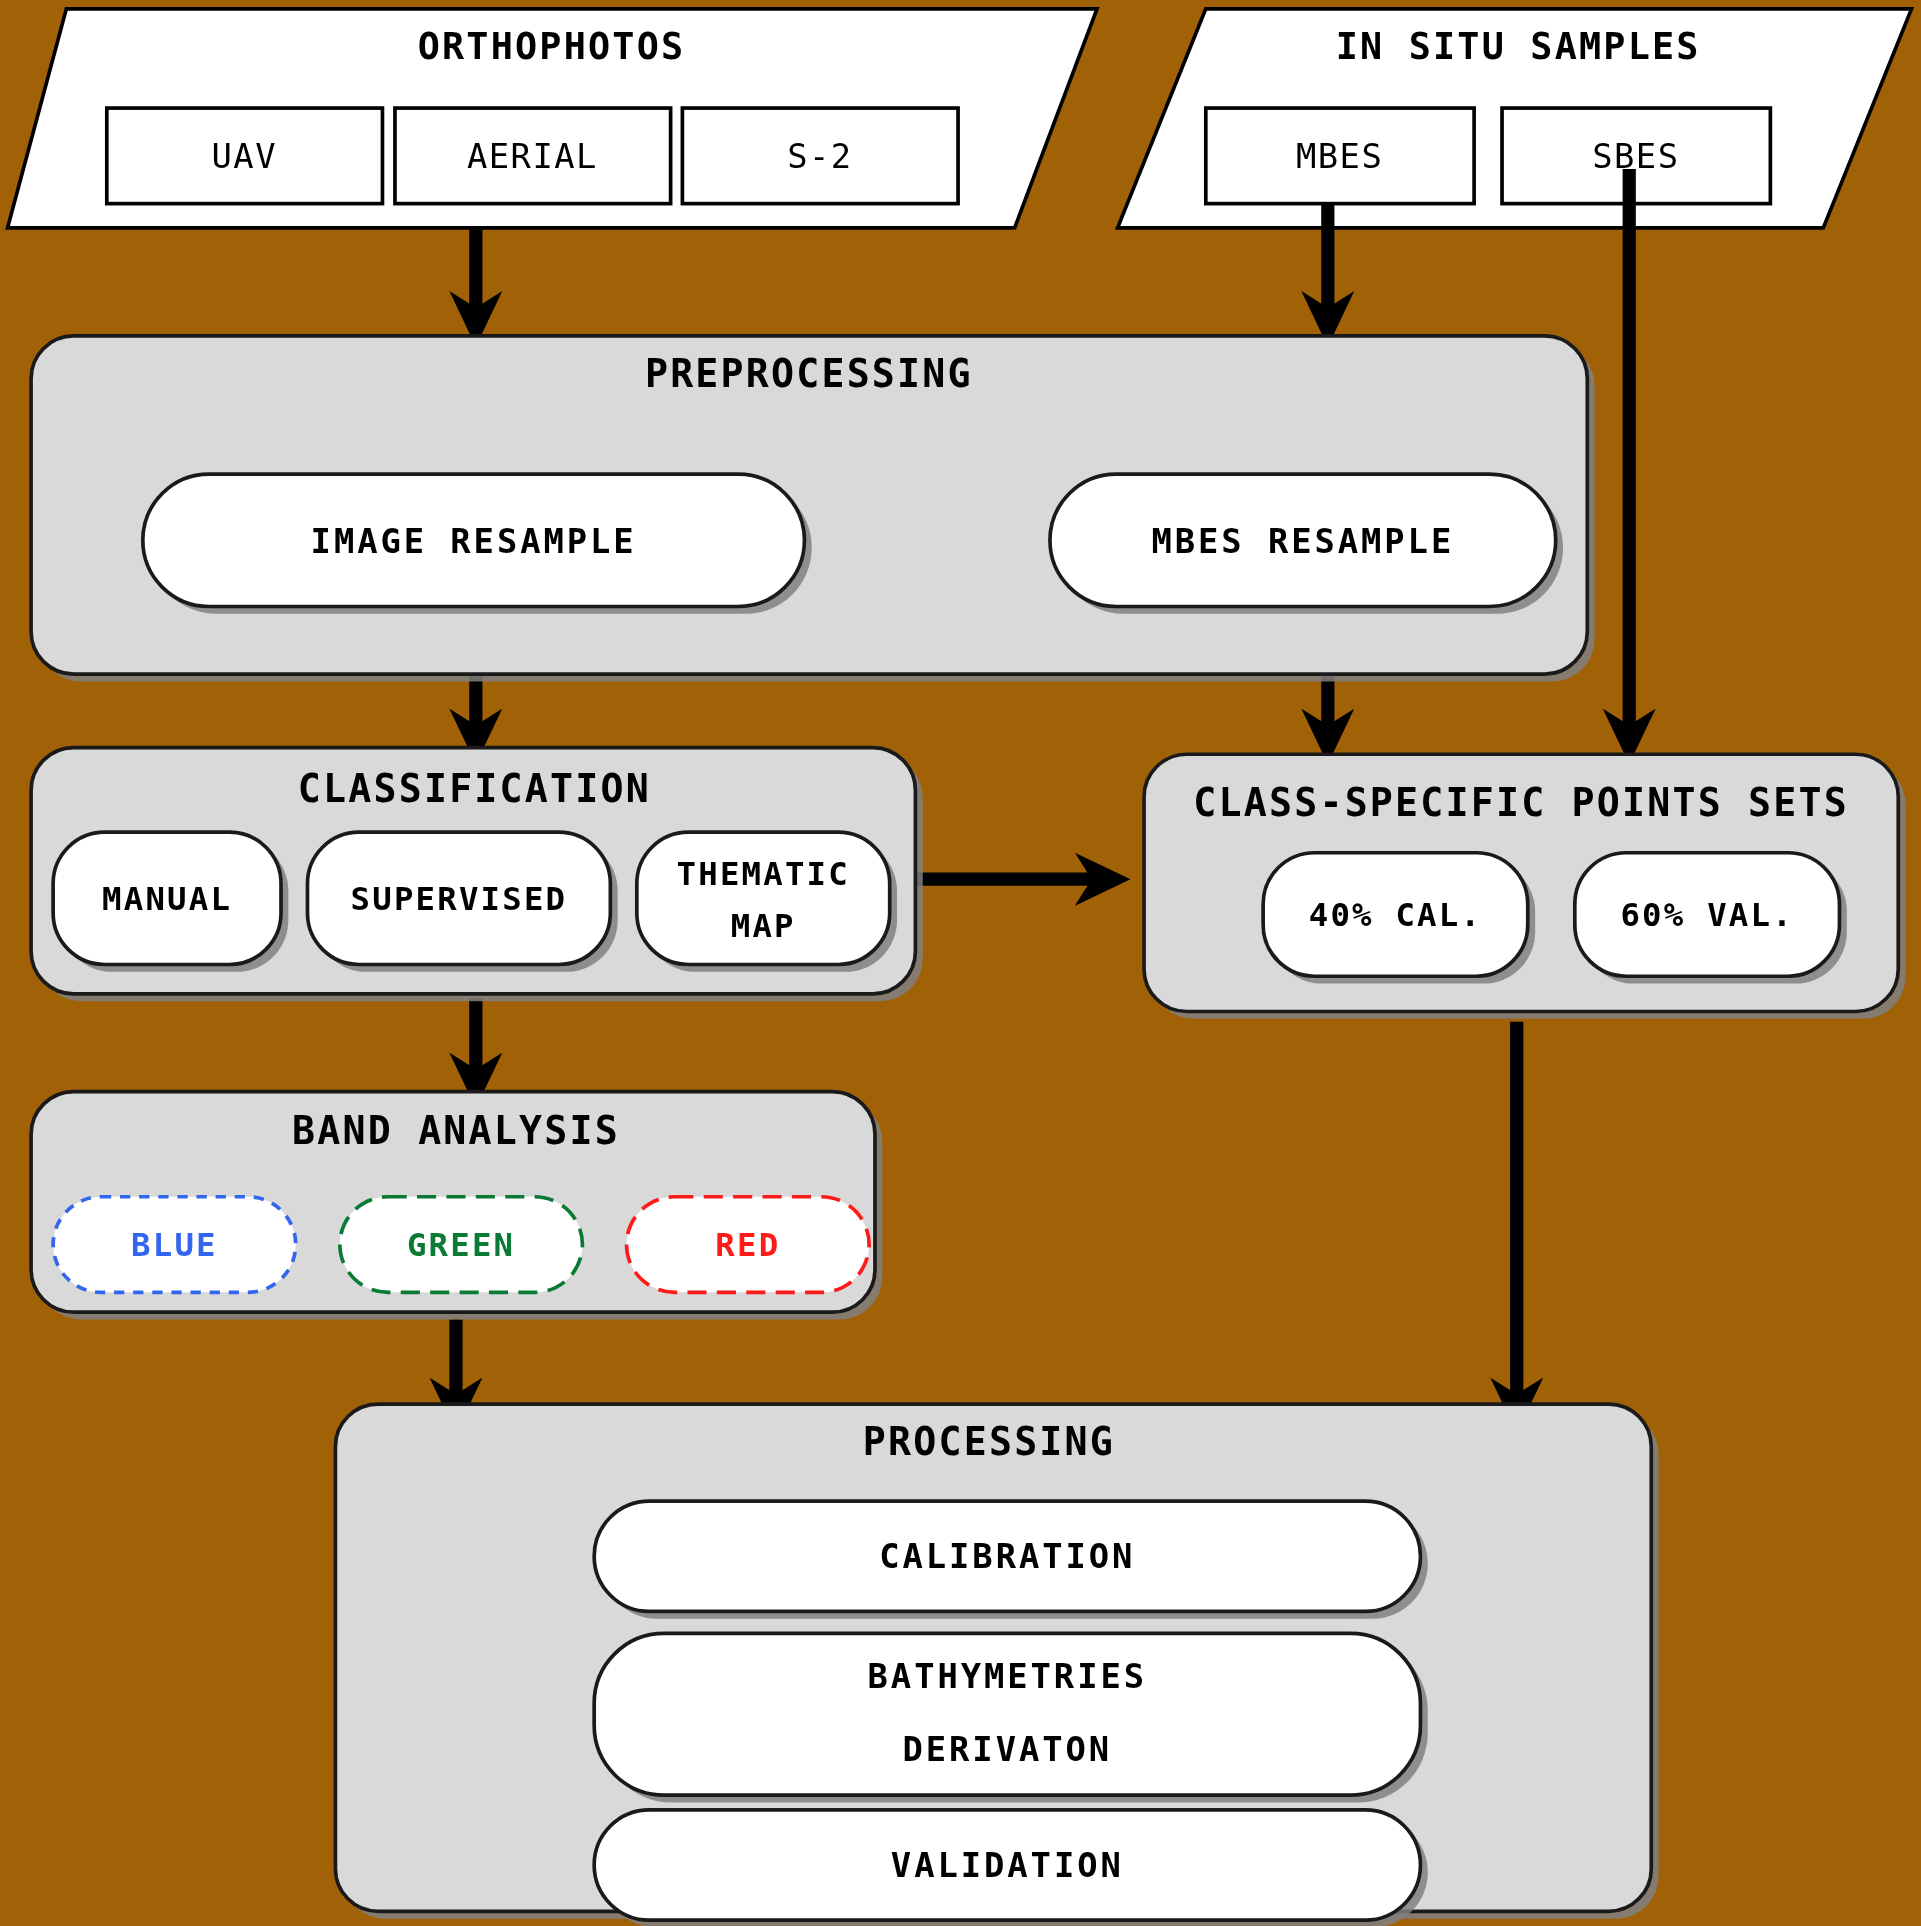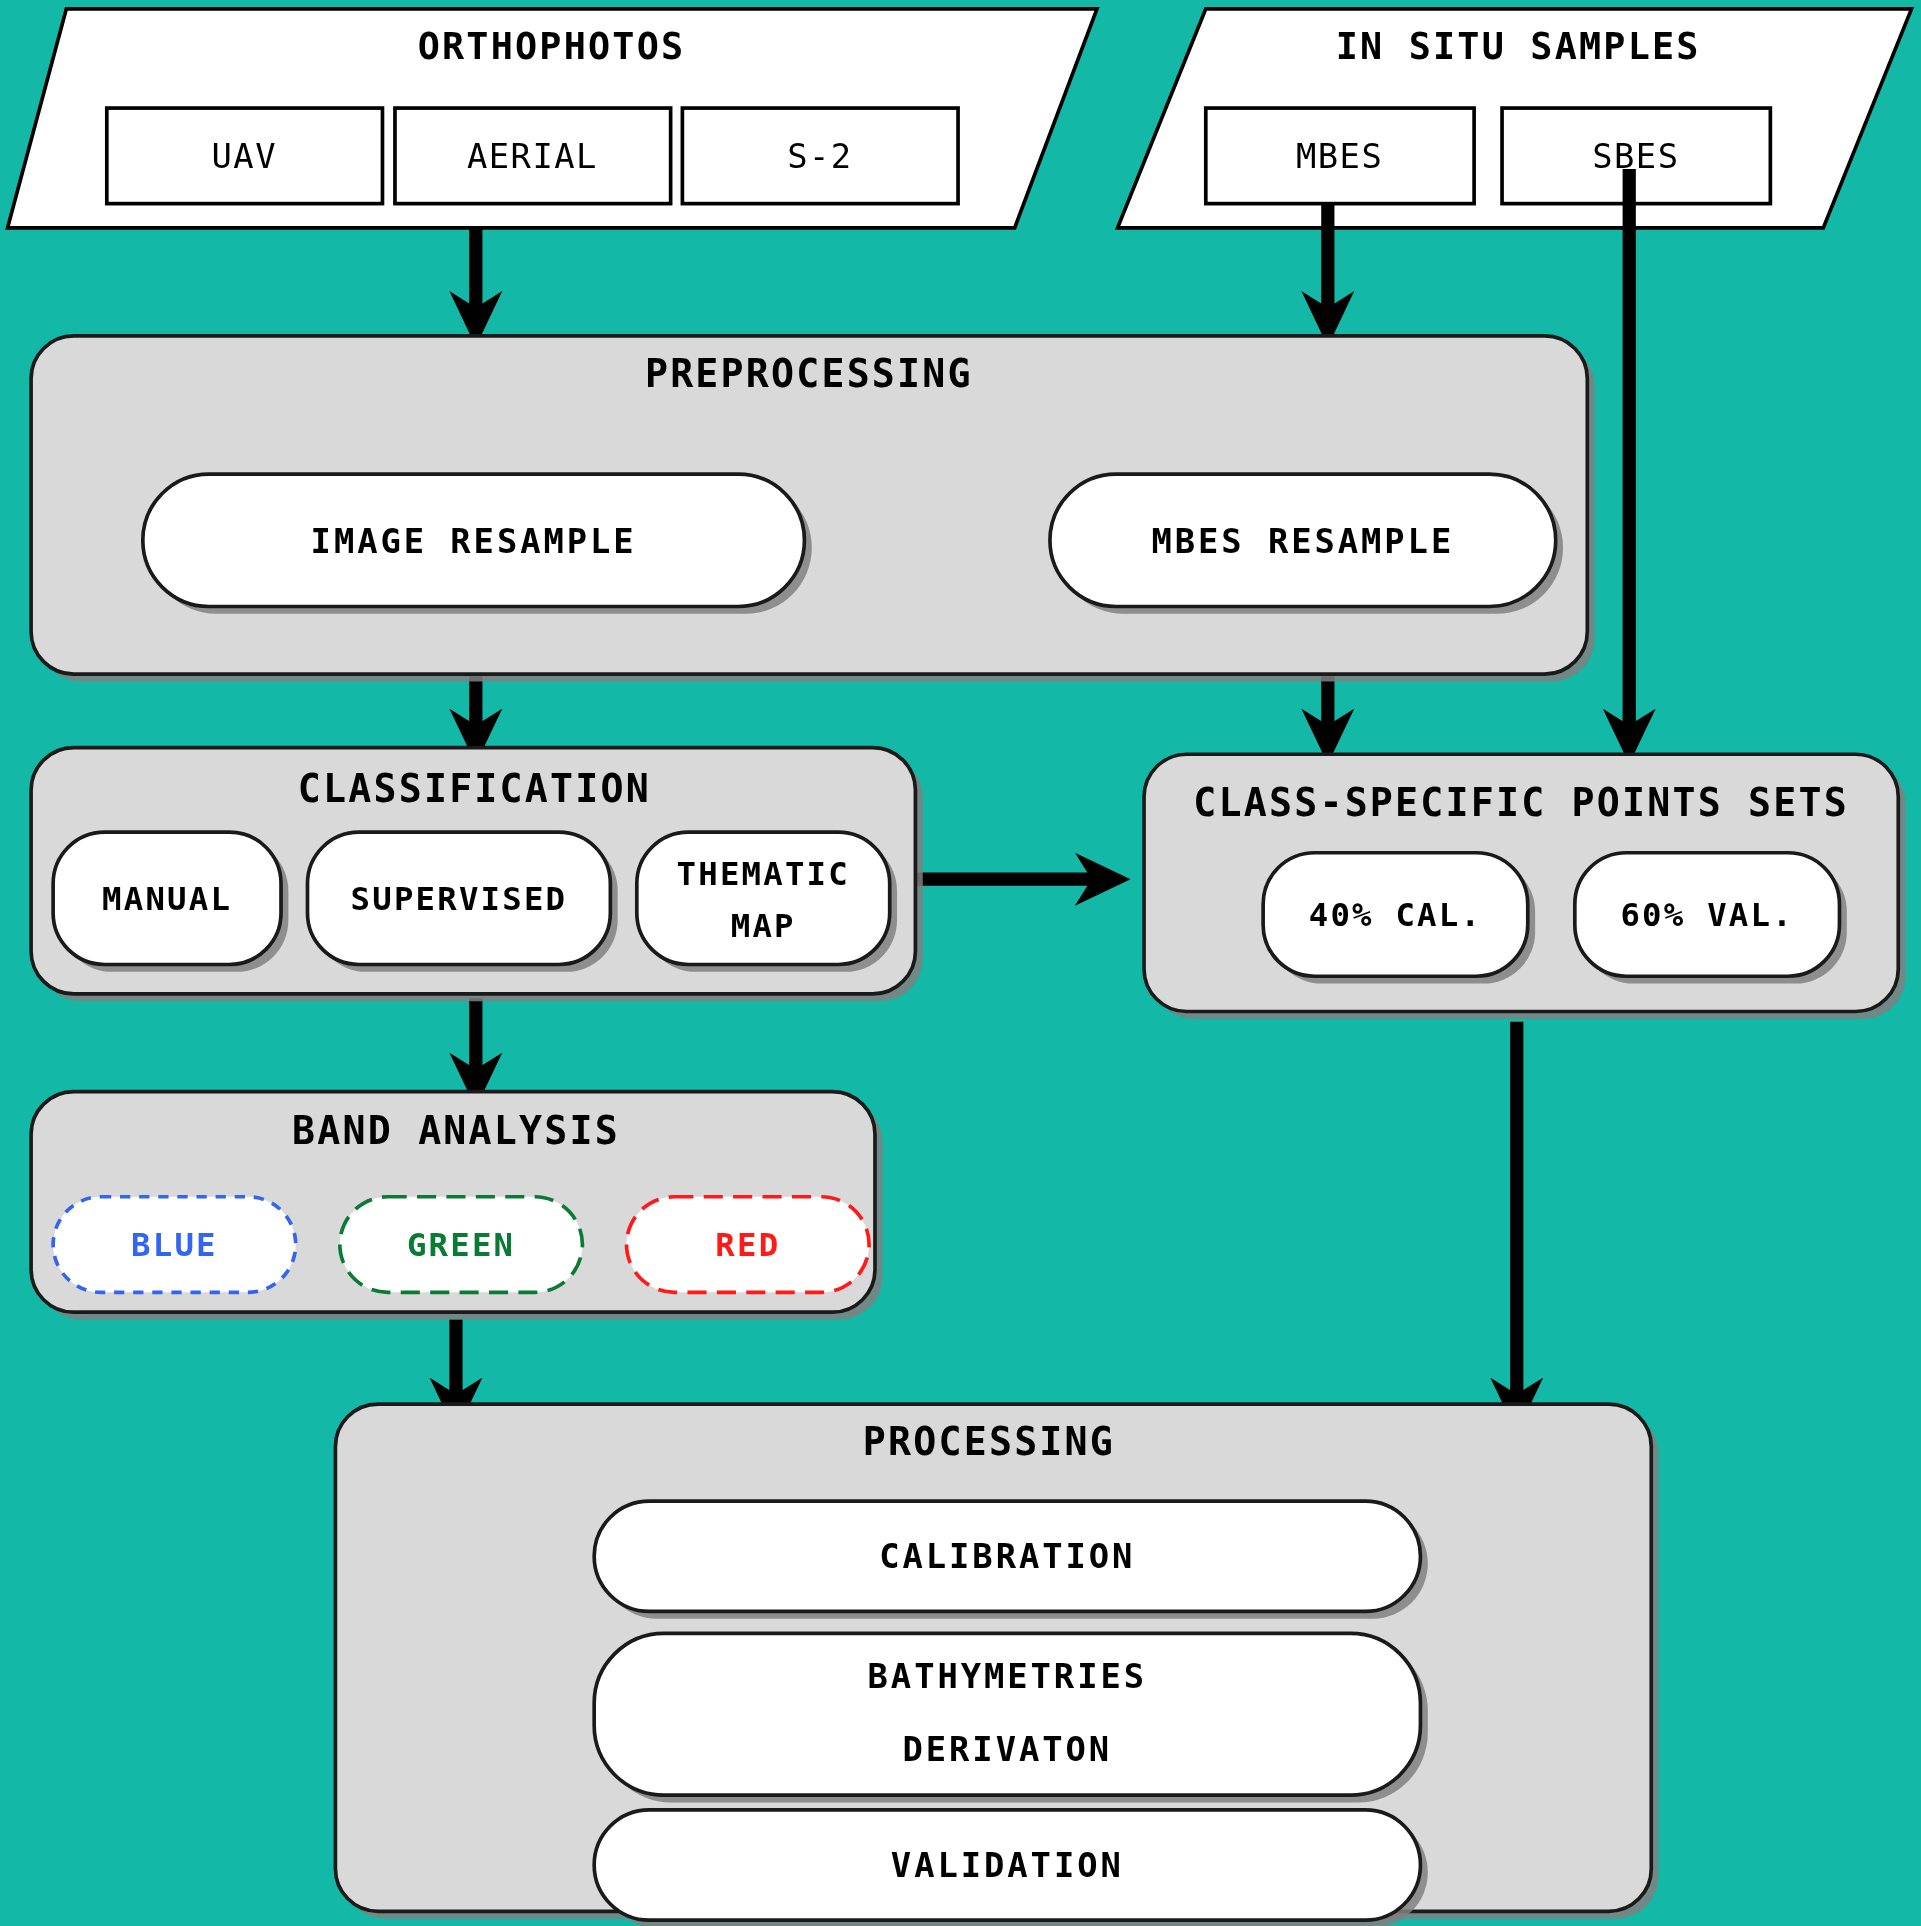--- a/index.html
+++ b/index.html
@@ -8,21 +8,21 @@
     padding: 0;
     background: #ffffff;
   }
   body {
     font-family: "DejaVu Sans Mono", "Liberation Mono", monospace;
   }
   #diagram-root {
     position: relative;
     width: 1922px;
     height: 1926px;
-    background: #14b8a6;
+    background: #a16207;
     overflow: hidden;
   }
   svg.canvas {
     position: absolute;
     top: 0;
     left: 0;
     width: 1922px;
     height: 1926px;
   }
   text {

